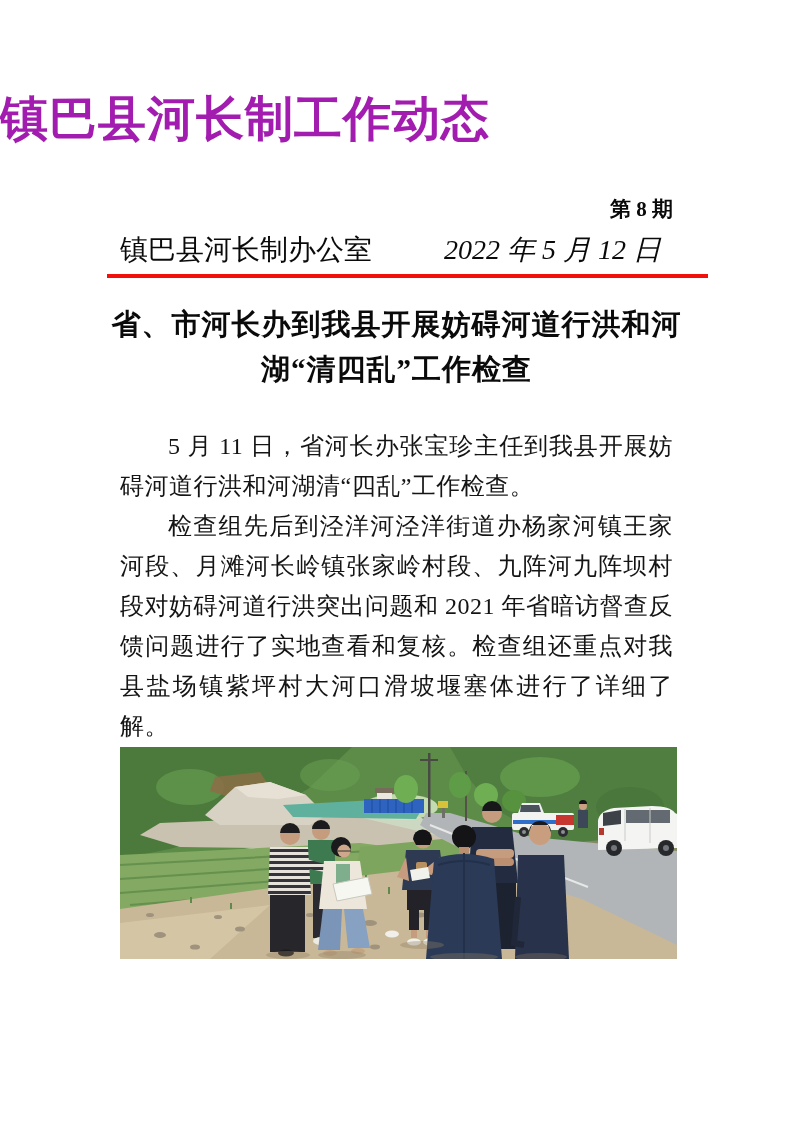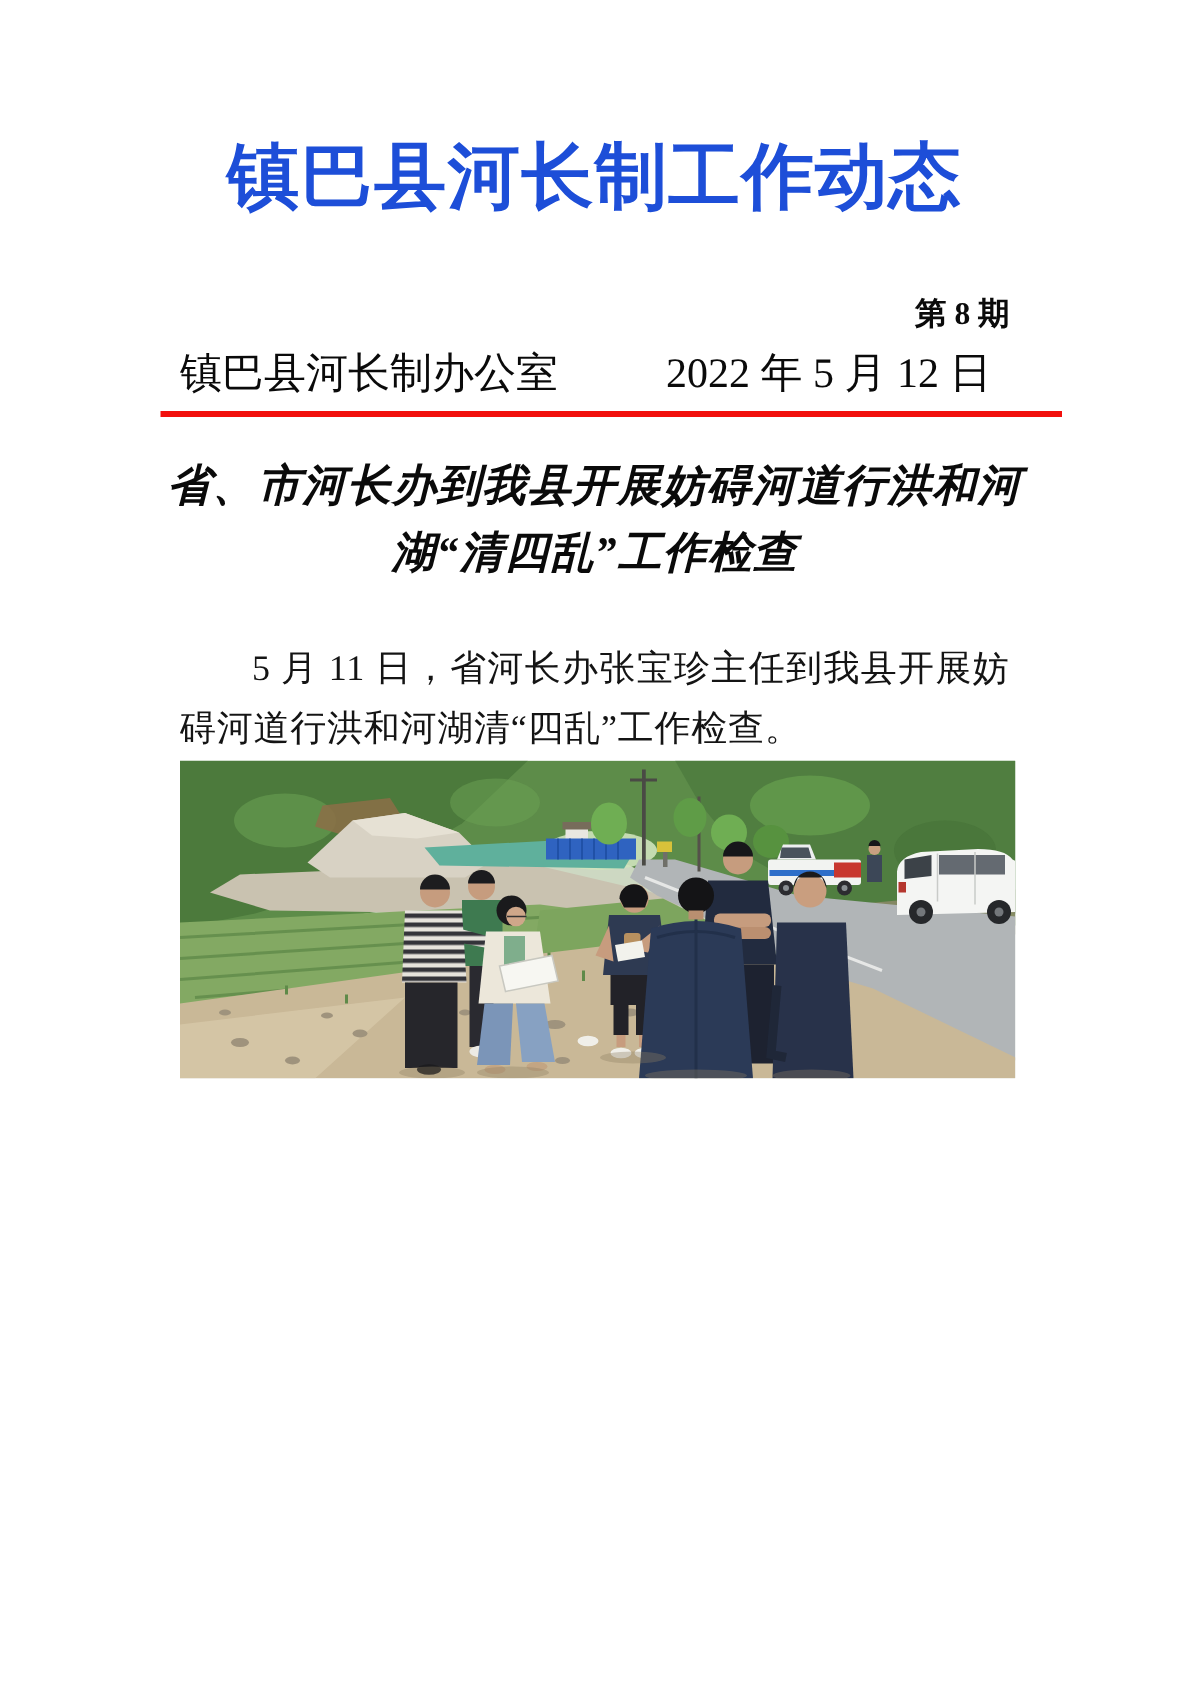--- a/index.html
+++ b/index.html
@@ -9,64 +9,63 @@
     width:793px; height:1122px;
     margin:0 auto;
     background:#ffffff;
     font-family:"Liberation Serif", serif;
     color:#111;
     overflow:hidden;
   }
   .inner { width:553px; margin:0 auto; }
   .masthead {
     padding-top:84px;
-    text-align:center;
     font-size:48px;
     line-height:70px;
     font-weight:bold;
     letter-spacing:1px;
-    color:#1d4ed8;
+    color:#a21caf;
   }
   .issue {
     margin-top:40px;
     text-align:right;
     font-size:21px;
     line-height:30px;
     font-weight:bold;
     color:#0a0a0a;
   }
   .info-row {
     margin-top:12px;
     display:flex;
     justify-content:space-between;
     align-items:baseline;
     font-size:28px;
     line-height:28px;
     color:#0a0a0a;
   }
-  .info-row .date { padding-right:12px; }
+  .info-row .date { padding-right:12px;font-style:italic; }
   .red-rule {
     margin-top:10px;
     margin-left:-13px;
     width:601px;
     height:4px;
     background:#f2100d;
   }
   .article-title {
     margin-top:24px;
     margin-left:-12px;
     width:577px;
     text-align:center;
     font-size:29px;
     line-height:45px;
     font-weight:bold;
     letter-spacing:1px;
     color:#0a0a0a;
   }
-  .article-title .t-line { display:block; white-space:nowrap;font-style:italic; }
+  .article-title .t-line { display:block; white-space:nowrap; }
   .body-para {
     font-size:24px;
     line-height:40px;
     letter-spacing:0.5px;
     text-align:justify;
     text-indent:2em;
     color:#141414;
   }
   .body-para.first { margin-top:34px; }
   .photo {
@@ -93,20 +92,21 @@
     </div>
 
     <div class="red-rule"></div>
 
     <h2 class="article-title">
       <span class="t-line">省、市河长办到我县开展妨碍河道行洪和河</span>
       <span class="t-line">湖“清四乱”工作检查</span>
     </h2>
 
     <p class="body-para first">5 月 11 日，省河长办张宝珍主任到我县开展妨碍河道行洪和河湖清“四乱”工作检查。</p>
+    <p class="body-para">检查组先后到泾洋河泾洋街道办杨家河镇王家河段、月滩河长岭镇张家岭村段、九阵河九阵坝村段对妨碍河道行洪突出问题和 2021 年省暗访督查反馈问题进行了实地查看和复核。检查组还重点对我县盐场镇紫坪村大河口滑坡堰塞体进行了详细了解。</p>
 
     <figure class="photo" aria-label="inspection-site-group-photo">
       <svg viewBox="0 0 557 212" width="557" height="212" xmlns="http://www.w3.org/2000/svg">
         <defs>
           <pattern id="stripes" width="8" height="6" patternUnits="userSpaceOnUse">
             <rect width="8" height="6" fill="#e6e3dc"></rect>
             <rect width="8" height="3" fill="#34343a"></rect>
           </pattern>
         </defs>
 

